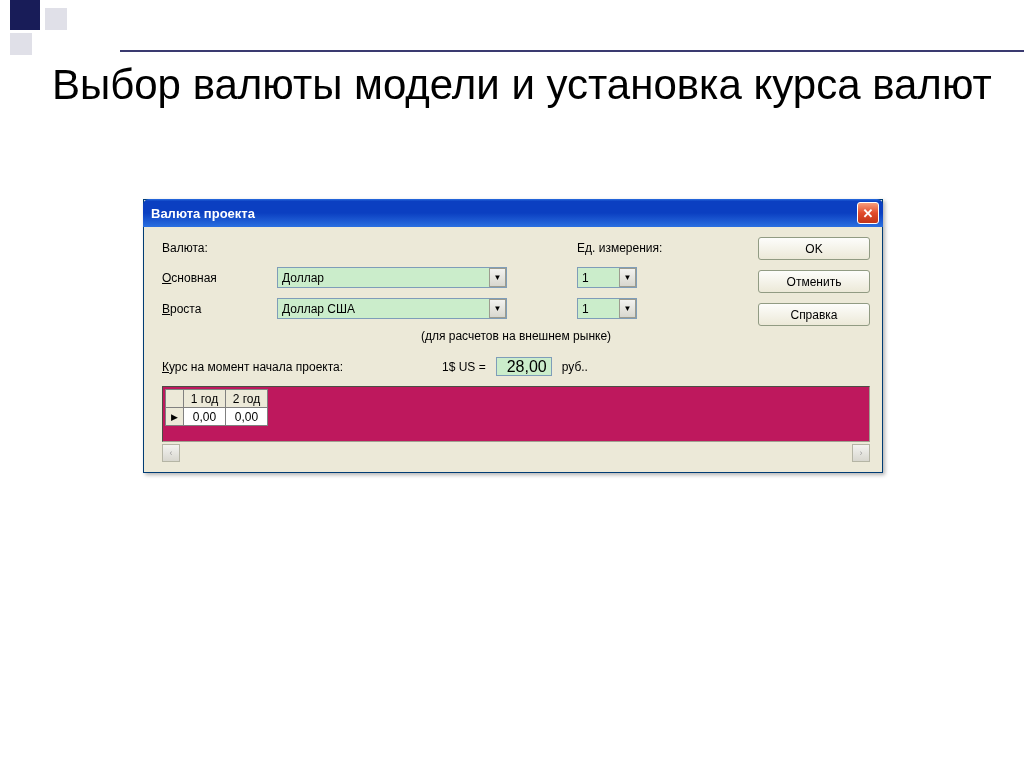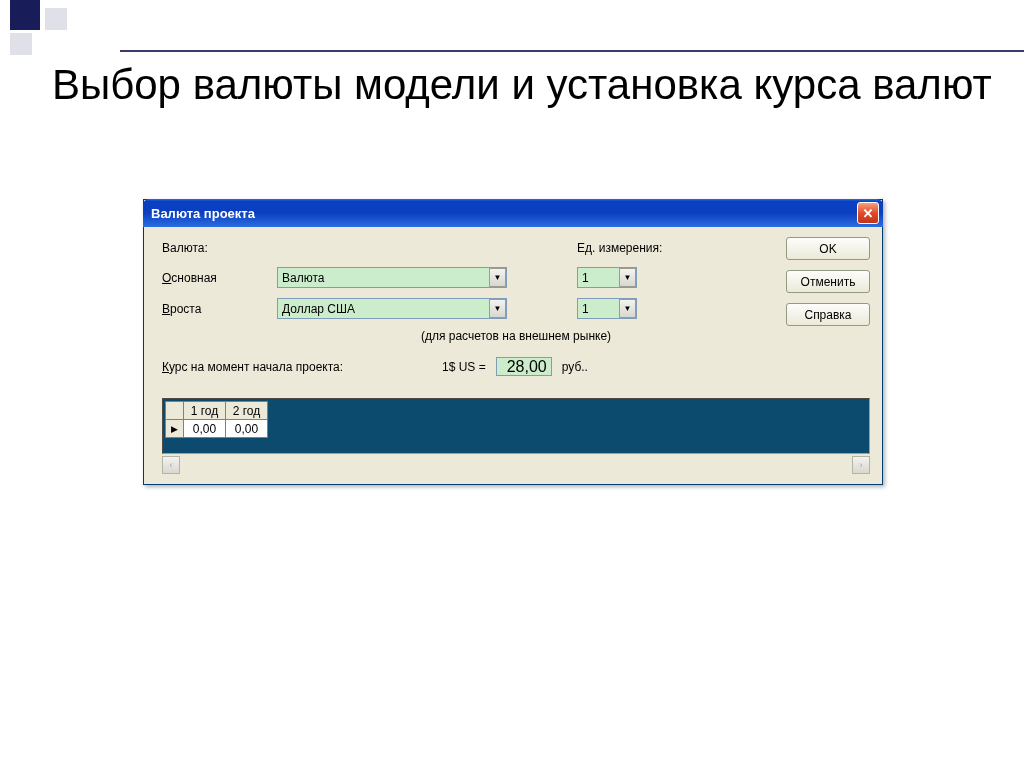--- a/index.html
+++ b/index.html
@@ -79,21 +79,21 @@
   .dropdown-btn {
     width: 17px; height: 19px;
     background: linear-gradient(to bottom, #f3f3f0, #d8d7cf);
     border: 1px solid #9c9c8f;
     display:flex; align-items:center; justify-content:center;
     font-size:8px;
   }
   .dd-main { width: 230px; margin-left: 0;}
   .dd-unit { width: 60px; margin-left: 20px;}
   .btn {
-    width: 84px; height: 23px;
+    width: 112px; height: 23px;
     background: linear-gradient(to bottom, #fdfdfb, #ece9d8);
     border: 1px solid #919b83;
     border-radius: 3px;
     font-size:12px;
     display:flex; align-items:center; justify-content:center;
     cursor:pointer;
   }
   .btn-col { position:absolute; right:12px; top:10px; display:flex; flex-direction:column; gap:10px;}
   .note { margin: 4px 0 14px 0; text-align: center;}
   .rate-input {
@@ -107,23 +107,23 @@
   }
   .chk {
     width:14px; height:14px;
     background:#cbedcb;
     border:1px solid #7f9db9;
     display:inline-block;
     vertical-align:middle;
     margin-right:4px;
   }
   .grid-area {
-    margin-top:22px;
+    margin-top:10px;
     border:1px inset #a0a090;
-    background:#0c4a6e;
+    background:#be185d;
     padding:2px;
     height: 56px;
     position:relative;
   }
   .grid-table {
     border-collapse: collapse;
     background:#fff;
     font-size:12px;
   }
   .grid-table th, .grid-table td {
@@ -177,21 +177,21 @@
       <div style="width:230px"></div>
       <div style="width:70px"></div>
       <div class="lbl">Ед. измерения:</div>
     </div>
 
     <div class="row">
       <div class="lbl" style="width:115px">
         <span class="u">О</span><span>сновная</span>
       </div>
       <div class="dropdown dd-main">
-        <span>Валюта</span>
+        <span>Доллар</span>
         <div class="dropdown-btn">▼</div>
       </div>
       <div style="width:50px"></div>
       <div class="dropdown dd-unit">
         <span>1</span>
         <div class="dropdown-btn">▼</div>
       </div>
     </div>
 
     <div class="row">

